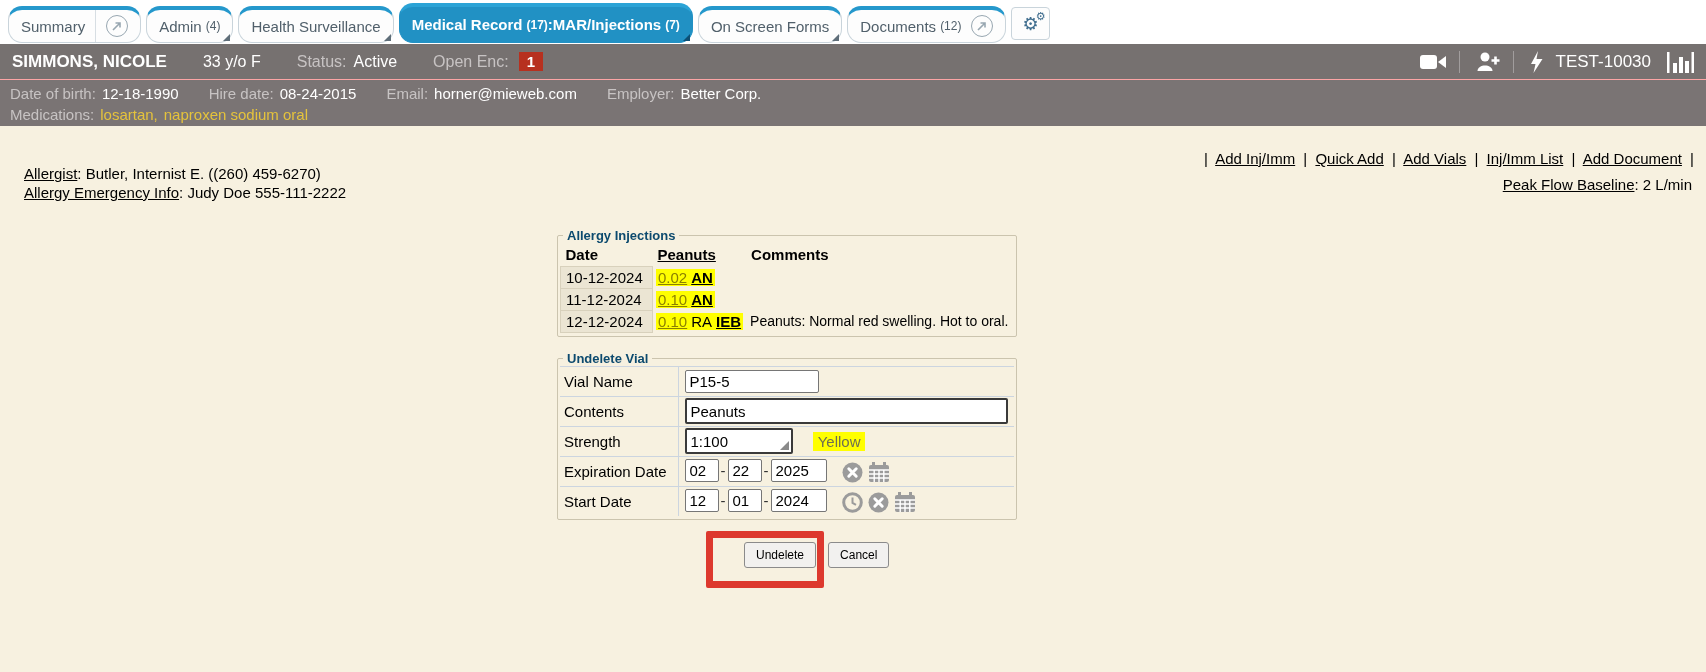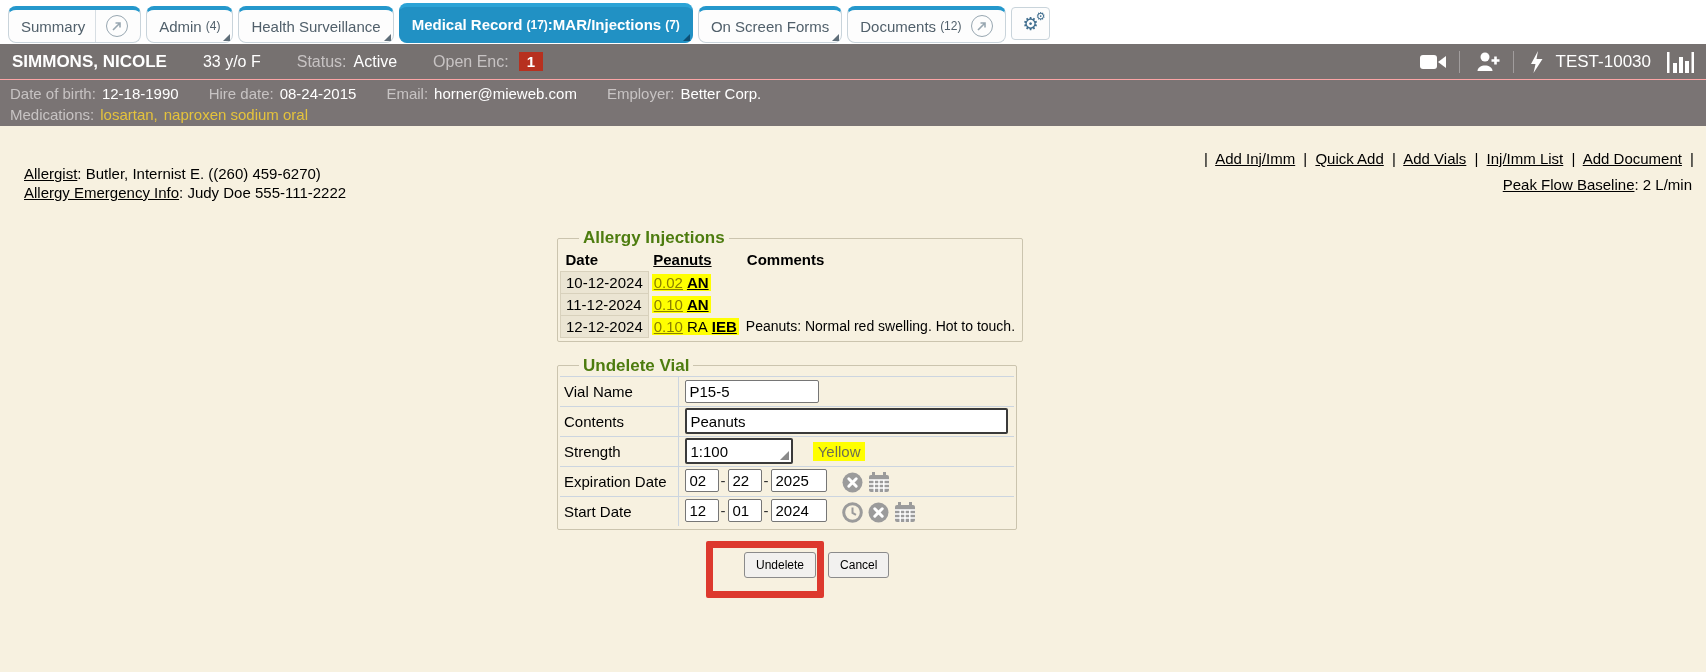--- a/index.html
+++ b/index.html
@@ -2,21 +2,21 @@
 <html><head>
 <meta charset="utf-8">
 <style>
   * { margin:0; padding:0; box-sizing:border-box; }
   html,body { width:1706px; height:672px; overflow:hidden; background:#fff;
               font-family:"Liberation Sans", sans-serif; }
 
   
   .tabbar { height:44px; background:#fff; display:flex; align-items:flex-end; padding-left:8px; gap:5px; }
   .tab { height:37px; margin-bottom:1px; background:#fdfdfd; border:1px solid #c9d4db; border-top:4px solid #2598cc;
-         border-radius:8px; display:flex; align-items:center; padding:0 12px; font-size:15px; color:#51606b;
+         border-radius:14px; display:flex; align-items:center; padding:0 12px; font-size:15px; color:#51606b;
          position:relative; cursor:pointer; white-space:nowrap; }
   .tab .count { font-size:12px; margin-left:4px; }
   .tab.fold::after { content:""; position:absolute; right:2px; bottom:1px; width:0; height:0;
          border-style:solid; border-width:0 0 7px 7px; border-color:transparent transparent #5f6e79 transparent; }
   .tab.active { height:40px; background:#2191c4; border-color:#2191c4; border-top-color:#2ba3d6; color:#fff; font-weight:bold; }
   .tab.active.fold::after { border-color:transparent transparent #0d4f74 transparent; }
   .tsep { width:1px; align-self:stretch; background:#d7dee3; margin:0 10px; }
   .popout { width:22px; height:22px; border:1px solid #98a7b1; border-radius:50%;
             display:flex; align-items:center; justify-content:center; }
   .tab.gear-tab { height:33px; margin-bottom:4px; border-top:1px solid #c9d4db; border-radius:4px; padding:0 10px; }
@@ -46,21 +46,21 @@
   .top-row { display:flex; justify-content:space-between; align-items:flex-start; padding:24px 8px 0 24px; }
   .allergy-block { font-size:15px; line-height:19px; margin-top:14px; color:#000; }
   .right-block { text-align:right; font-size:15px; color:#000; }
   .ulink { color:#000; text-decoration:underline; cursor:pointer; }
   .lsep { margin:0 4px; }
   .peakflow { margin-top:9px; padding-right:6px; }
 
   fieldset { width:460px; margin-left:557px; border:1px solid #cbc4ae; border-radius:2px; padding:0 2px 3px 2px; }
   fieldset.f1 { margin-top:26px; }
   fieldset.f2 { margin-top:14px; }
-  legend { font-size:17px; font-weight:bold; color:#4d7c0f; padding:0 4px; margin-left:19px; }
+  legend { font-size:13px; font-weight:bold; color:#0c4a6e; padding:0 4px; margin-left:3px; }
 
   
   .inj-table { width:100%; border-collapse:collapse; font-size:15px; }
   .inj-table th { text-align:left; padding:2px 5px; height:23px; }
   .inj-table td { height:22px; }
   td.date-cell { background:#ebe5d3; border:1px solid #d8d1bc; padding:1px 5px; white-space:nowrap; width:92px; }
   td.dose-cell { padding:1px 3px; white-space:nowrap; width:86px; }
   .hl { background:#ffff00; padding:0 2px; display:inline-block; }
   .dose-link { color:#8b8000; text-decoration:underline; cursor:pointer; }
   .mid-code { color:#000; margin-left:4px; }
@@ -246,21 +246,21 @@
         <td class="comment-cell"></td>
       </tr>
       <tr>
         <td class="date-cell">11-12-2024</td>
         <td class="dose-cell"><span class="hl"><span class="dose-link">0.10</span><span class="code-link">AN</span></span></td>
         <td class="comment-cell"></td>
       </tr>
       <tr>
         <td class="date-cell">12-12-2024</td>
         <td class="dose-cell"><span class="hl"><span class="dose-link">0.10</span><span class="mid-code">RA</span><span class="code-link">IEB</span></span></td>
-        <td class="comment-cell">Peanuts: Normal red swelling. Hot to touch.</td>
+        <td class="comment-cell">Peanuts: Normal red swelling. Hot to oral.</td>
       </tr>
     </tbody>
       </table>
   </fieldset>
 
   <fieldset class="f2">
     <legend>Undelete Vial</legend>
     <table class="vial-table">
       <tbody>
           <tr>

